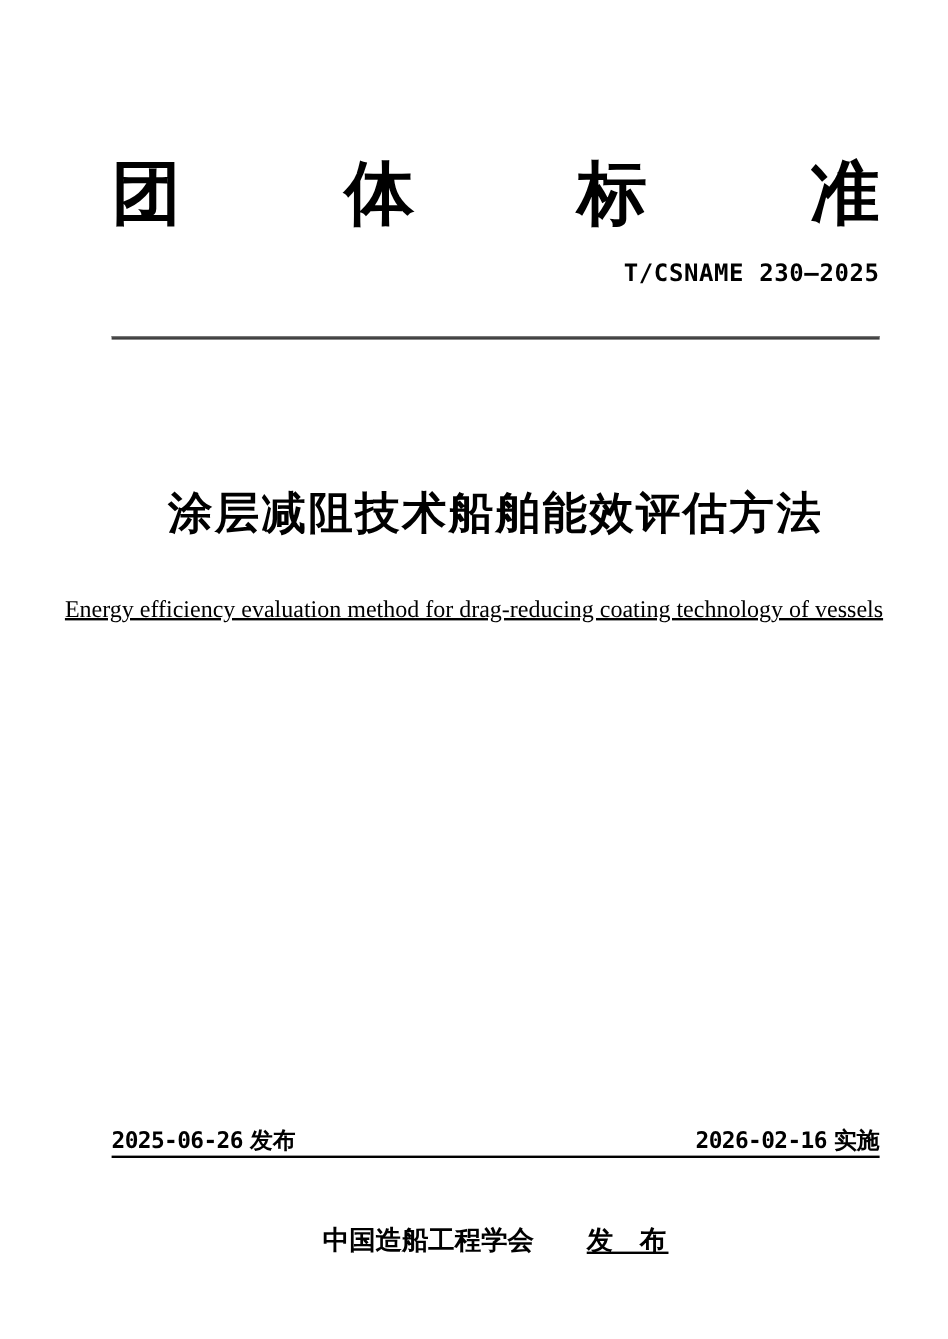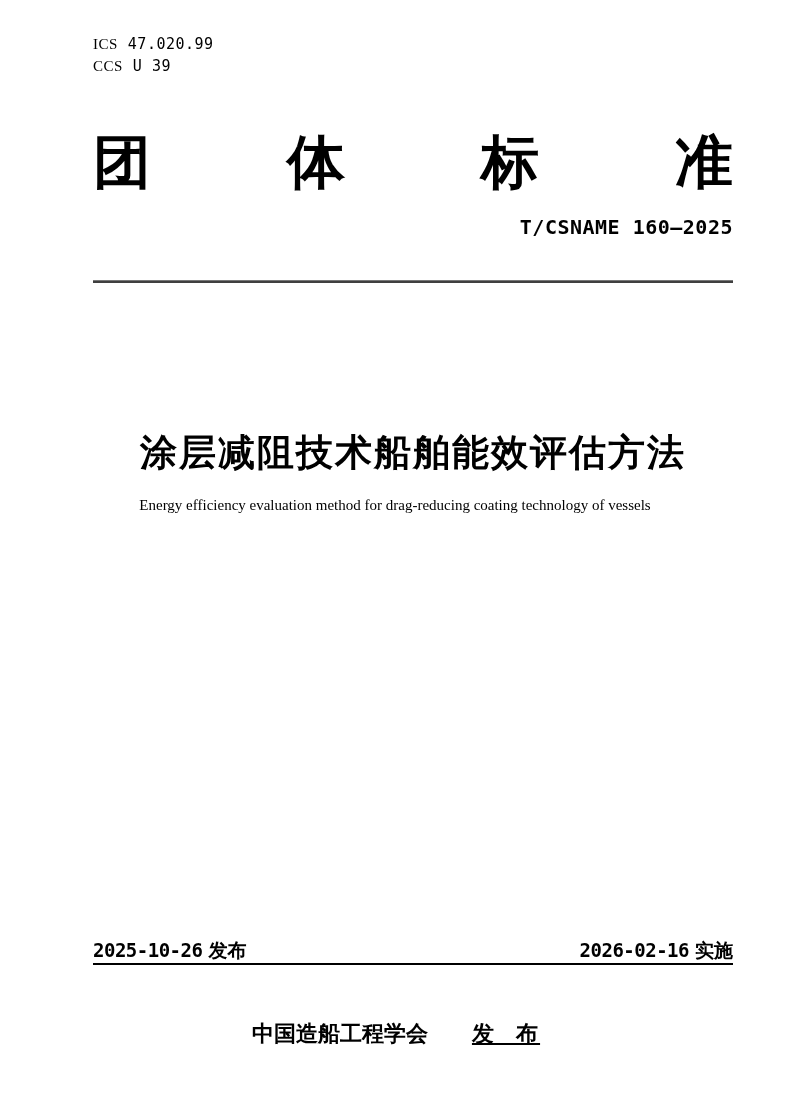--- a/index.html
+++ b/index.html
@@ -47,93 +47,86 @@
   }
 
   .rule-top {
     top: 280px; left: 93px; width: 640px;
     height: 3px;
     background: #3f3f3f;
     border-top: 1px solid #777;
   }
 
   .title-cn {
-    top: 428px; left: 93px; width: 640px;
+    top: 403px; left: 93px; width: 640px;
     text-align: center;
     font-size: 37px;
     font-weight: bold;
     letter-spacing: 2px;
   }
 
   .title-en {
     top: 497px; left: 45px; width: 700px;
     text-align: center;
     font-family: "Liberation Serif", serif;
-    font-size: 15px;
+    font-size: 20px;
+    text-decoration: underline;
   }
 
   .dates-row {
     top: 938px; left: 93px; width: 640px;
     display: flex;
     justify-content: space-between;
     font-size: 19px;
     font-weight: 500;
   }
   .date-num { font-family: "DejaVu Sans Mono", monospace; font-weight: bold; letter-spacing: -0.5px; }
   .date-word { font-weight: bold; margin-left: 6px; text-align: right; }
 
   .rule-bottom {
     top: 963px; left: 93px; width: 640px;
     height: 2px;
     background: #000000;
   }
 
   .publisher-row {
-    top: 1019px; left: 76px; width: 640px;
+    top: 1019px; left: 93px; width: 640px;
     display: flex;
     justify-content: center;
     align-items: baseline;
     gap: 44px;
     font-size: 22px;
     font-weight: bold;
   }
   .publish-verb { word-spacing: 12px; letter-spacing: 2px; text-decoration: underline; }
 </style>
 </head>
 <body>
 
 <div class="page">
 
-  <div class="abs ics-block">
-    <div>
-      <span class="ics-label">ICS</span><span class="ics-num">47.020.99</span>
-    </div>
-    <div>
-      <span class="ics-label">CCS</span><span class="ics-num">U 39</span>
-    </div>
-  </div>
 
   <div class="abs std-type-row">
     <span>团</span>
     <span>体</span>
     <span>标</span>
     <span>准</span>
   </div>
 
-  <div class="abs std-number">T/CSNAME 160—2025</div>
+  <div class="abs std-number">T/CSNAME 230—2025</div>
 
   <div class="abs rule-top"></div>
 
   <div class="abs title-cn">涂层减阻技术船舶能效评估方法</div>
 
   <div class="abs title-en">Energy efficiency evaluation method for drag-reducing coating technology of vessels</div>
 
   <div class="abs dates-row">
     <div>
-      <span class="date-num">2025-10-26</span><span class="date-word">发布</span>
+      <span class="date-num">2025-06-26</span><span class="date-word">发布</span>
     </div>
     <div>
       <span class="date-num">2026-02-16</span><span class="date-word">实施</span>
     </div>
   </div>
 
   <div class="abs rule-bottom"></div>
 
   <div class="abs publisher-row">
     <span>中国造船工程学会</span>

